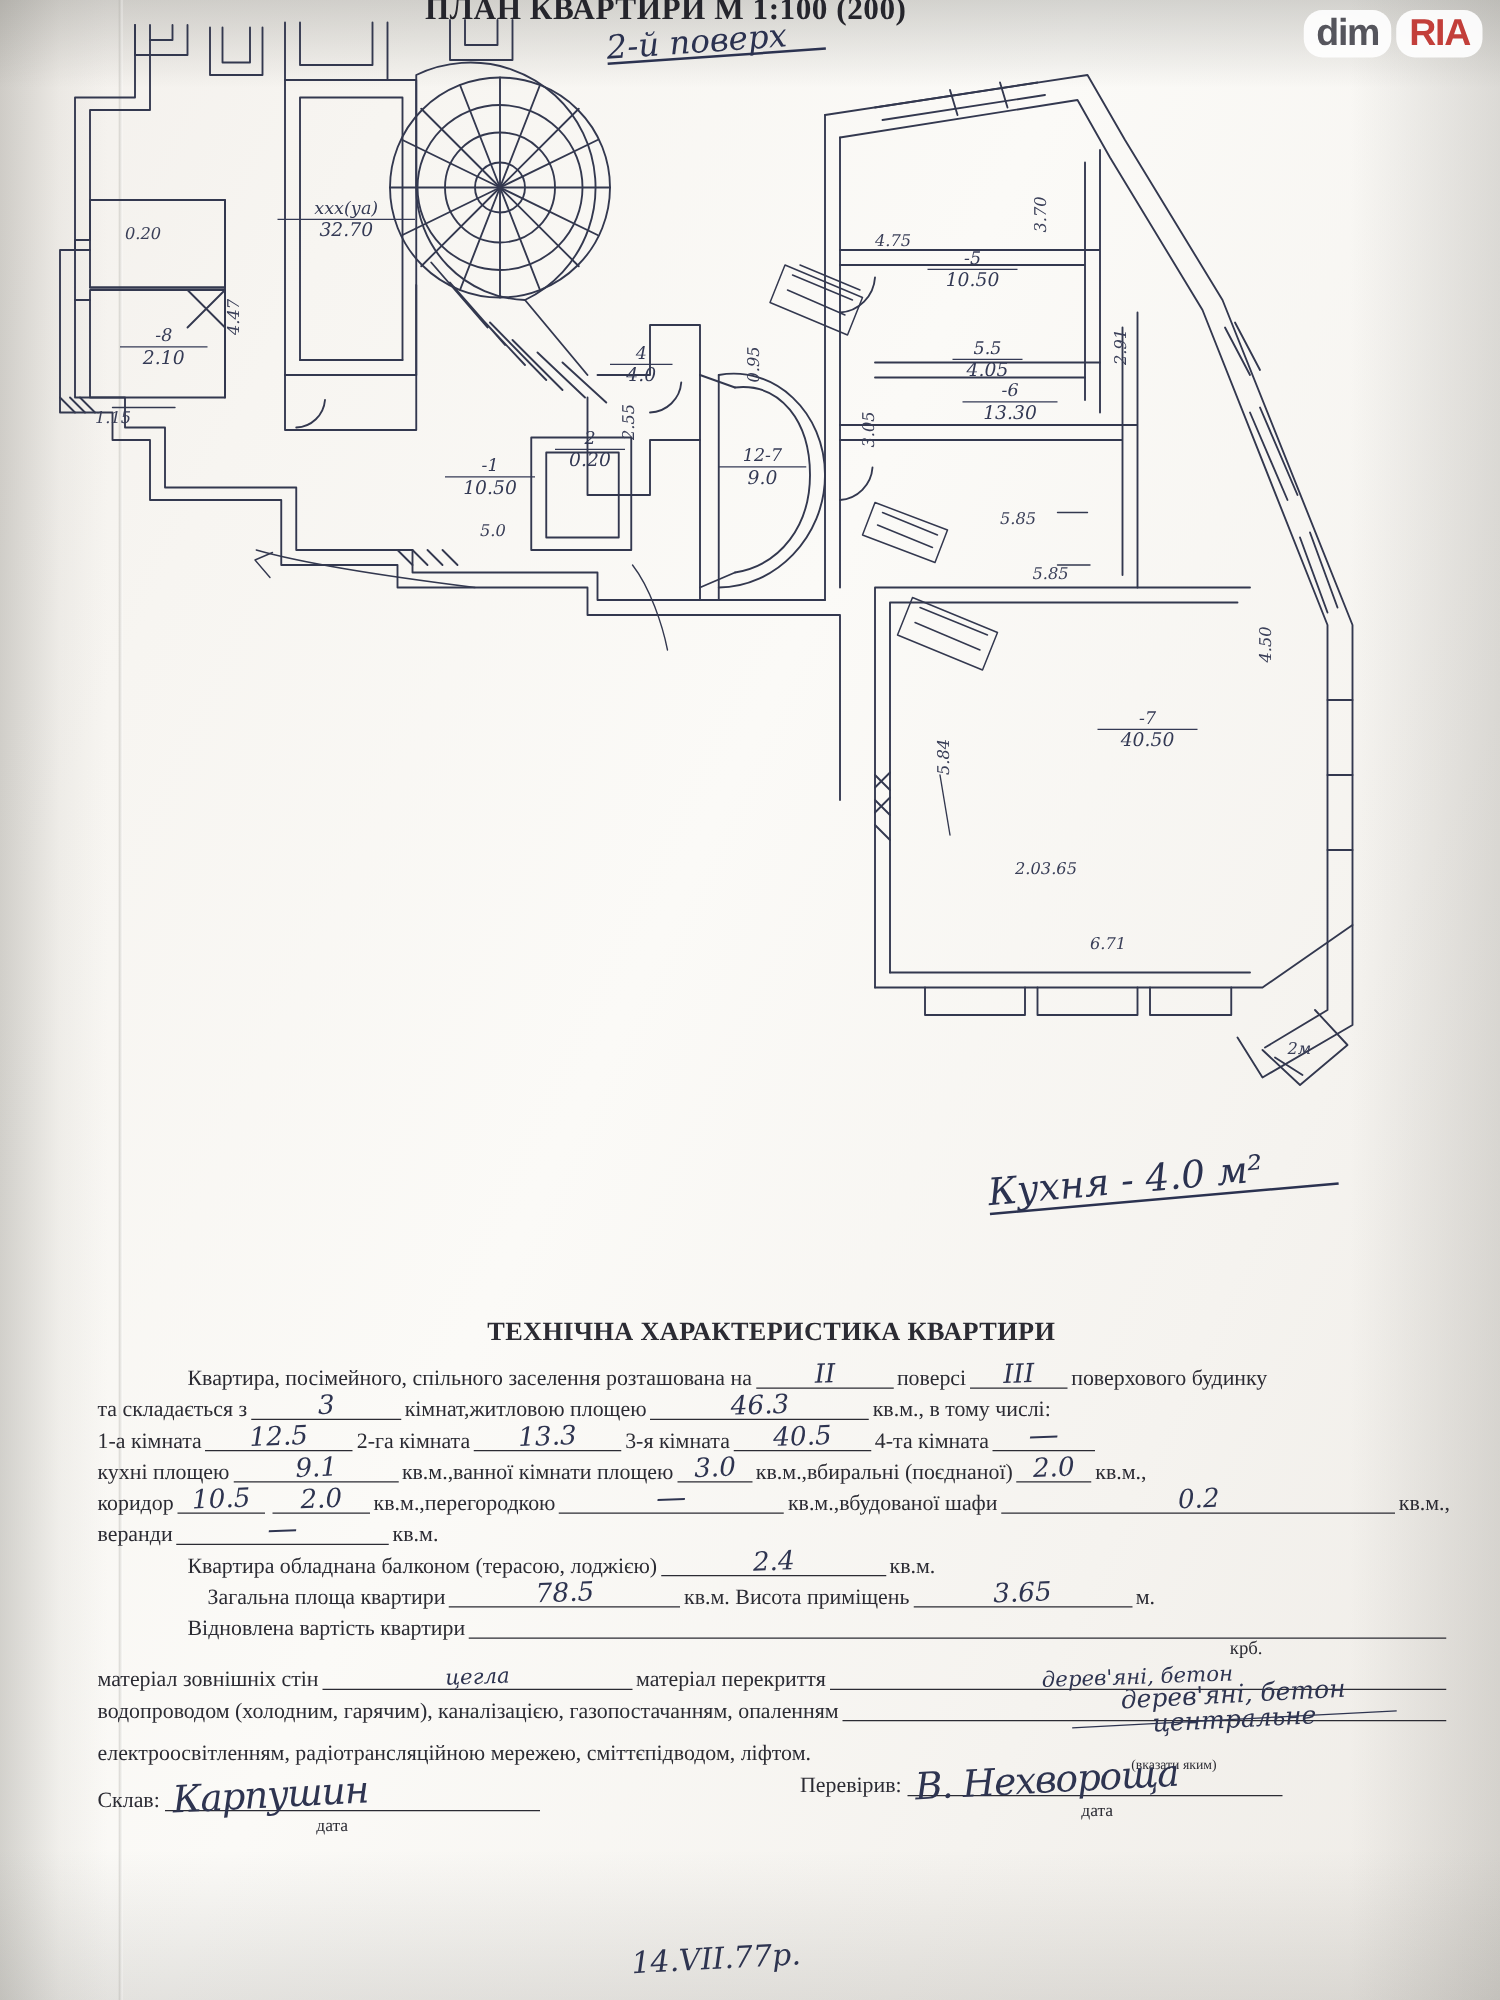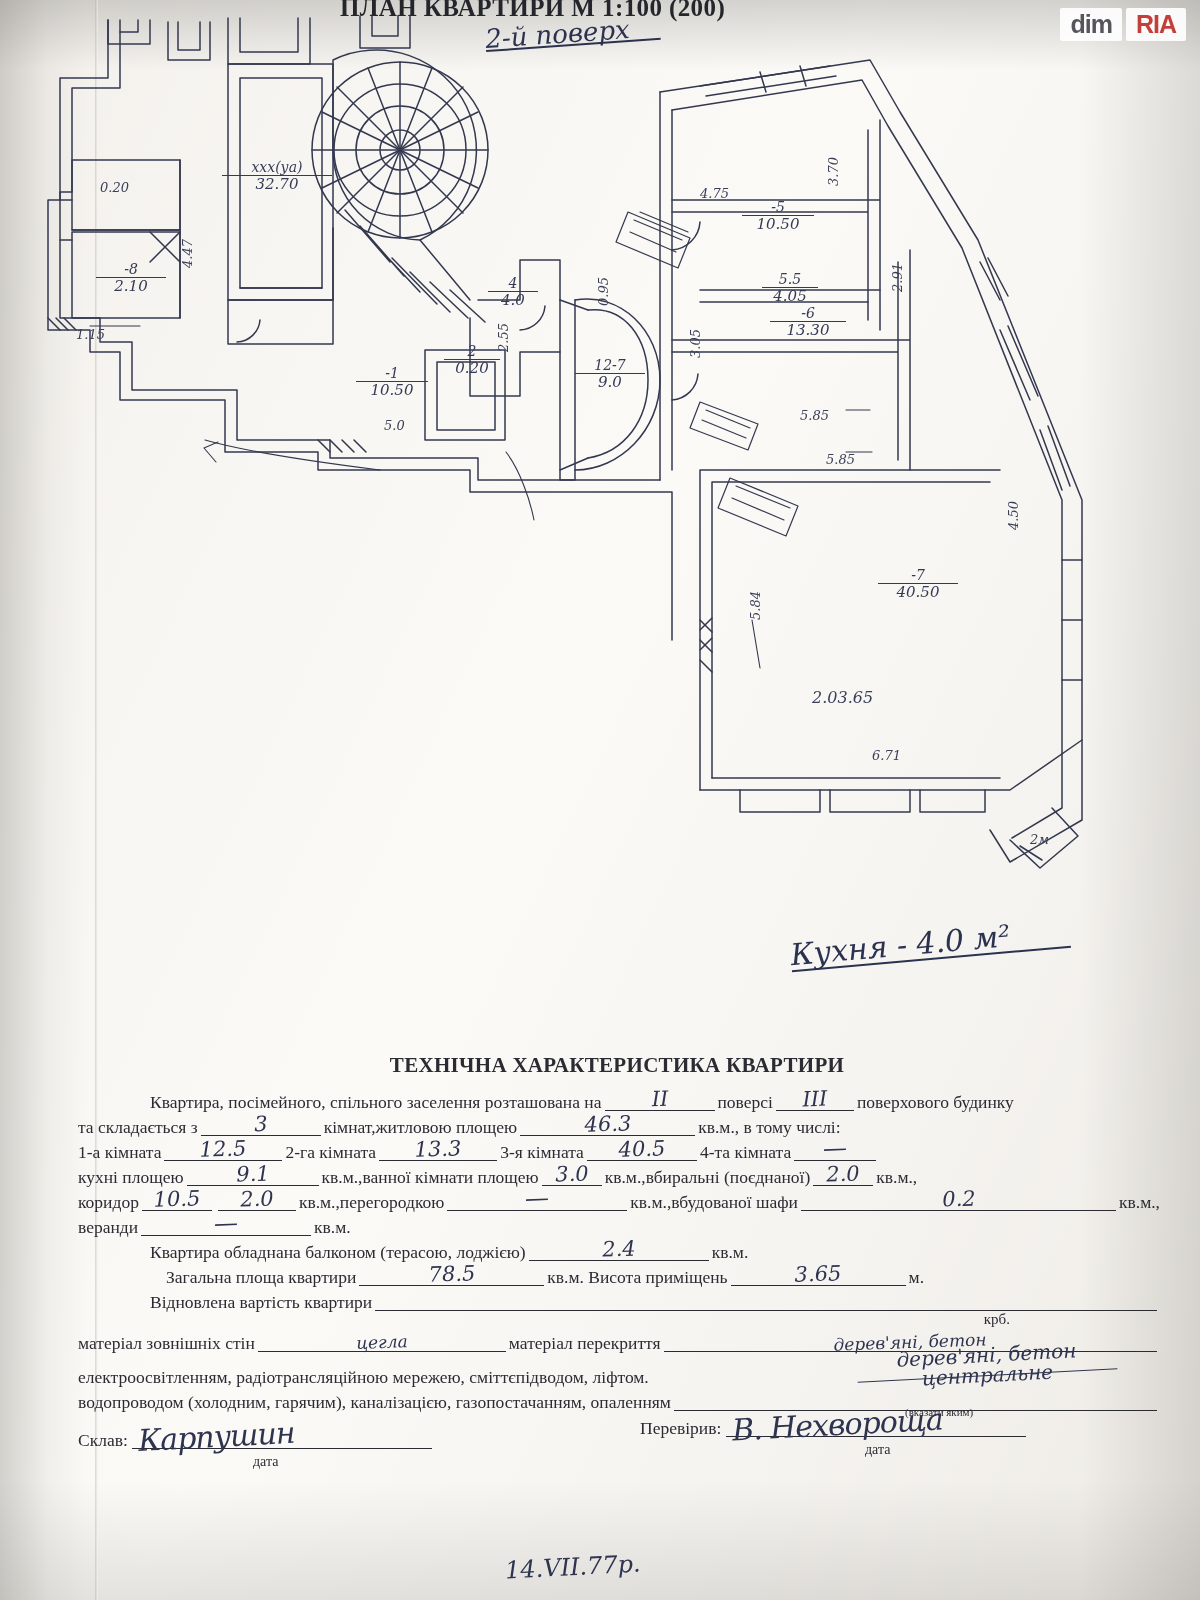--- a/index.html
+++ b/index.html
@@ -54,25 +54,25 @@
     position: absolute;
     top: 8px;
     right: 14px;
     display: flex;
     align-items: center;
     gap: 4px;
     opacity: 0.92;
   }
   .wm-dim, .wm-ria {
     background: #ffffff;
-    border-radius: 2px;
+    border-radius: 15px;
     padding: 4px 10px;
     font-family: "Liberation Sans", sans-serif;
     font-weight: bold;
-    font-size: 25px;
+    font-size: 30px;
     letter-spacing: -1px;
     line-height: 1;
   }
   .wm-dim { color: #4a4a52; }
   .wm-ria { color: #c2332e; }
 
   
   .title-top {
     position: absolute;
     top: -6px;
@@ -467,21 +467,21 @@
     <div class="dim-label" style="left:76px; top:308px;margin-top:19px;">1.15</div>
     <div class="dim-label rot90" style="left:180px; top:268px;">4.47</div>
     <div class="dim-label" style="left:384px; top:418px;">5.0</div>
     <div class="dim-label" style="left:700px; top:186px;">4.75</div>
     <div class="dim-label rot90" style="left:826px; top:186px;">3.70</div>
     <div class="dim-label rot90" style="left:890px; top:292px;">2.91</div>
     <div class="dim-label" style="left:800px; top:408px;">5.85</div>
     <div class="dim-label" style="left:826px; top:452px;">5.85</div>
     <div class="dim-label rot90" style="left:748px; top:620px;">5.84</div>
     <div class="dim-label rot90" style="left:1006px; top:530px;">4.50</div>
-    <div class="dim-label" style="left:812px; top:688px; font-size:16px;">2.03.65</div>
+    <div class="dim-label" style="left:812px; top:688px; font-size:13px;">2.03.65</div>
     <div class="dim-label" style="left:872px; top:748px;">6.71</div>
     <div class="dim-label rot90" style="left:688px; top:358px;">3.05</div>
     <div class="dim-label rot90" style="left:596px; top:306px;">0.95</div>
     <div class="dim-label rot90" style="left:496px; top:352px;">2.55</div>
     <div class="dim-label" style="left:1030px; top:832px;">2м</div>
   </div>
 
   <div id="form">
 
     <div class="form-title">ТЕХНІЧНА ХАРАКТЕРИСТИКА КВАРТИРИ</div>
@@ -607,27 +607,27 @@
       <span class="fill" style="width:248px;">
           <span class="hwv sm">цегла</span>
         </span>
       <span class="lbl">матеріал перекриття</span>
       <span class="fill grow">
           <span class="hwv sm">дерев'яні, бетон</span>
         </span>
     </div>
 
 
+    <div class="row">
+      <span class="lbl">водопроводом (холодним, гарячим), каналізацією, газопостачанням, опаленням</span>
+      <span class="fill grow"></span>
+    </div>
+
     <div class="row" style="height:34px;">
       <span class="lbl">електроосвітленням, радіотрансляційною мережею, сміттєпідводом, ліфтом.</span>
-    </div>
-
-    <div class="row">
-      <span class="lbl">водопроводом (холодним, гарячим), каналізацією, газопостачанням, опаленням</span>
-      <span class="fill grow"></span>
     </div>
 
     <div class="strike-hw">
       <span class="ln">дерев'яні, бетон</span>
       <span class="ln struck">центральне</span>
     </div>
     <div class="cap-small sub">(вказати яким)</div>
 
     <div class="sig-row">
       <div class="sig-left">

